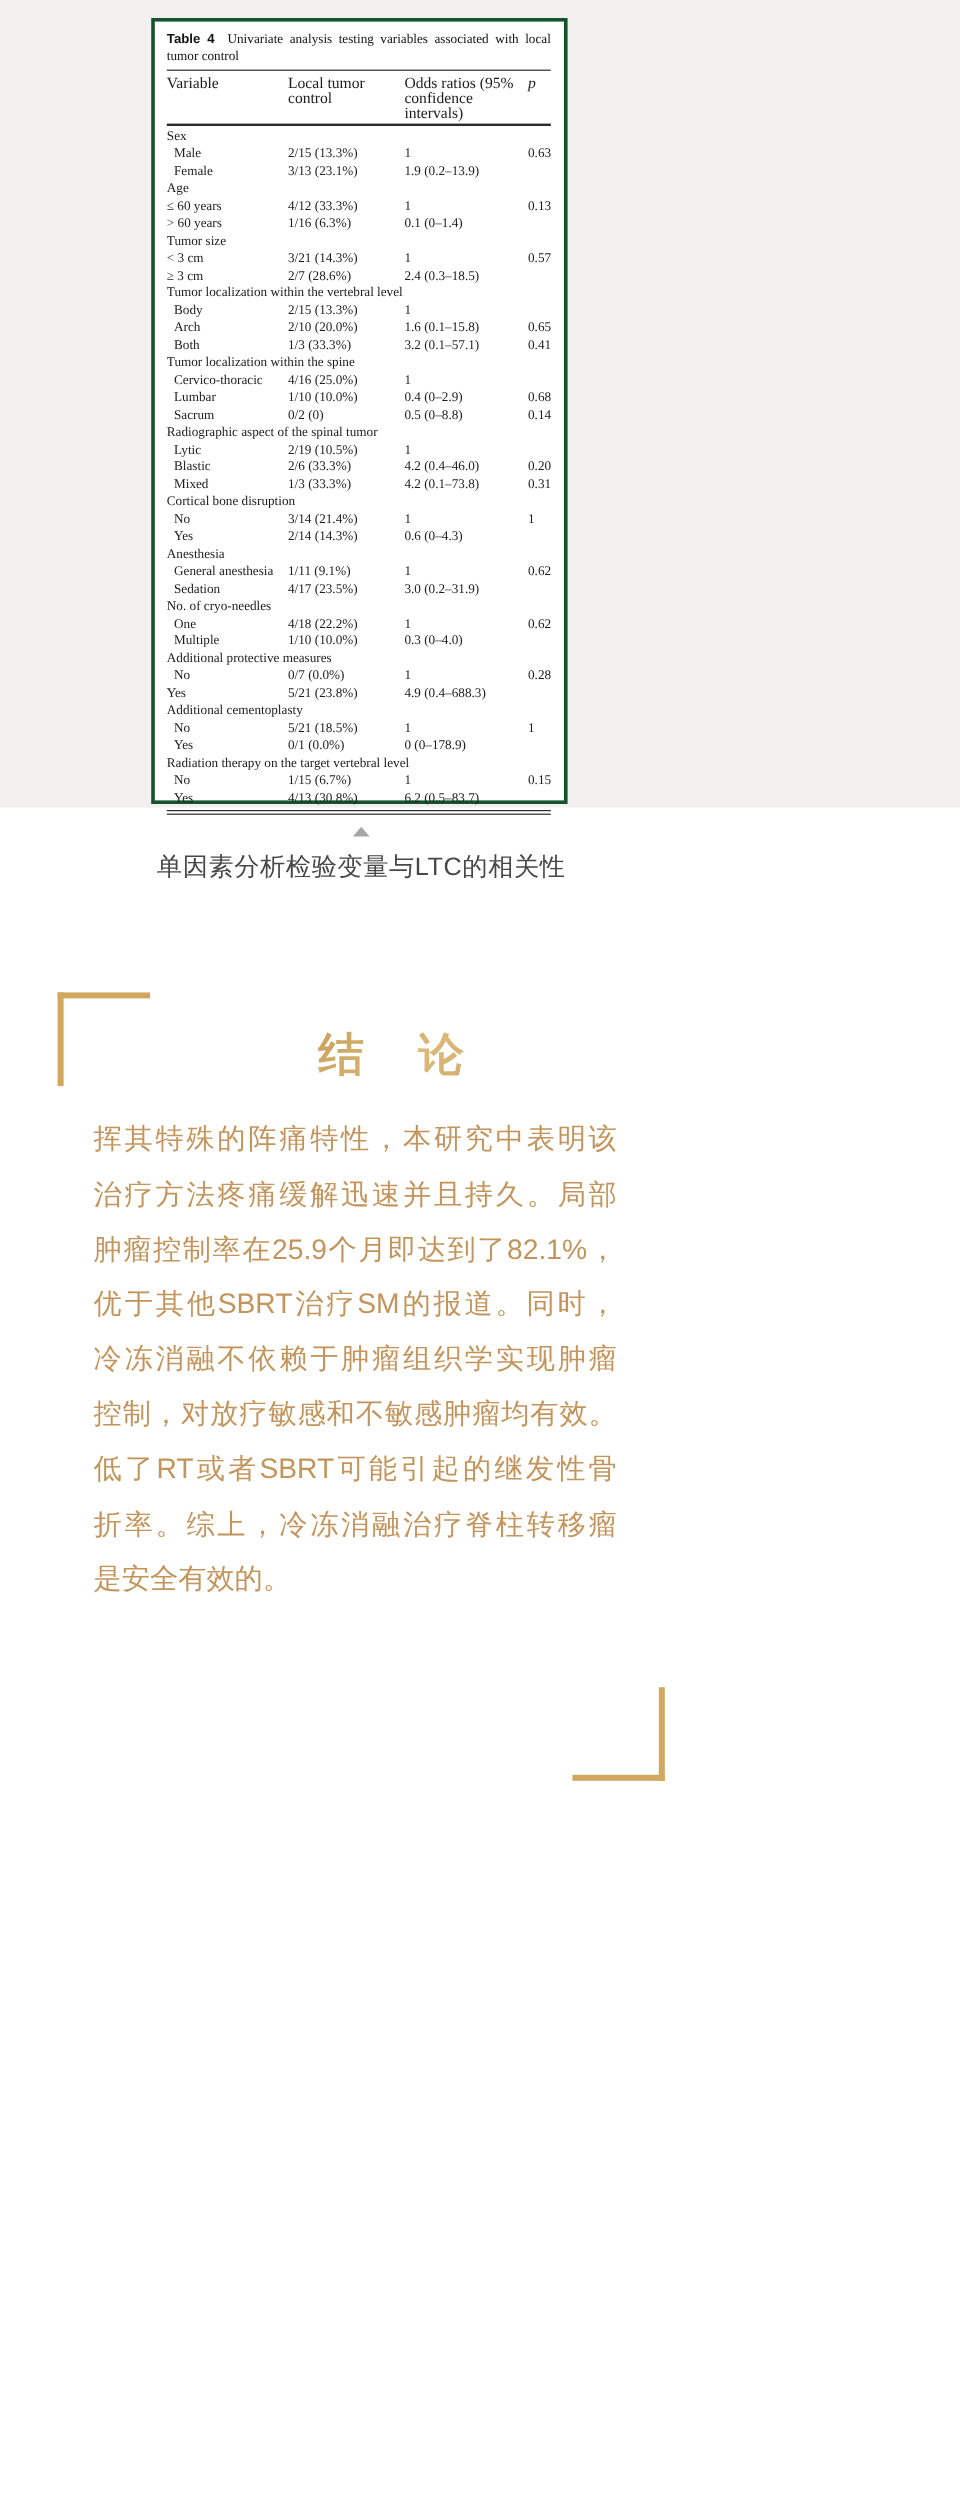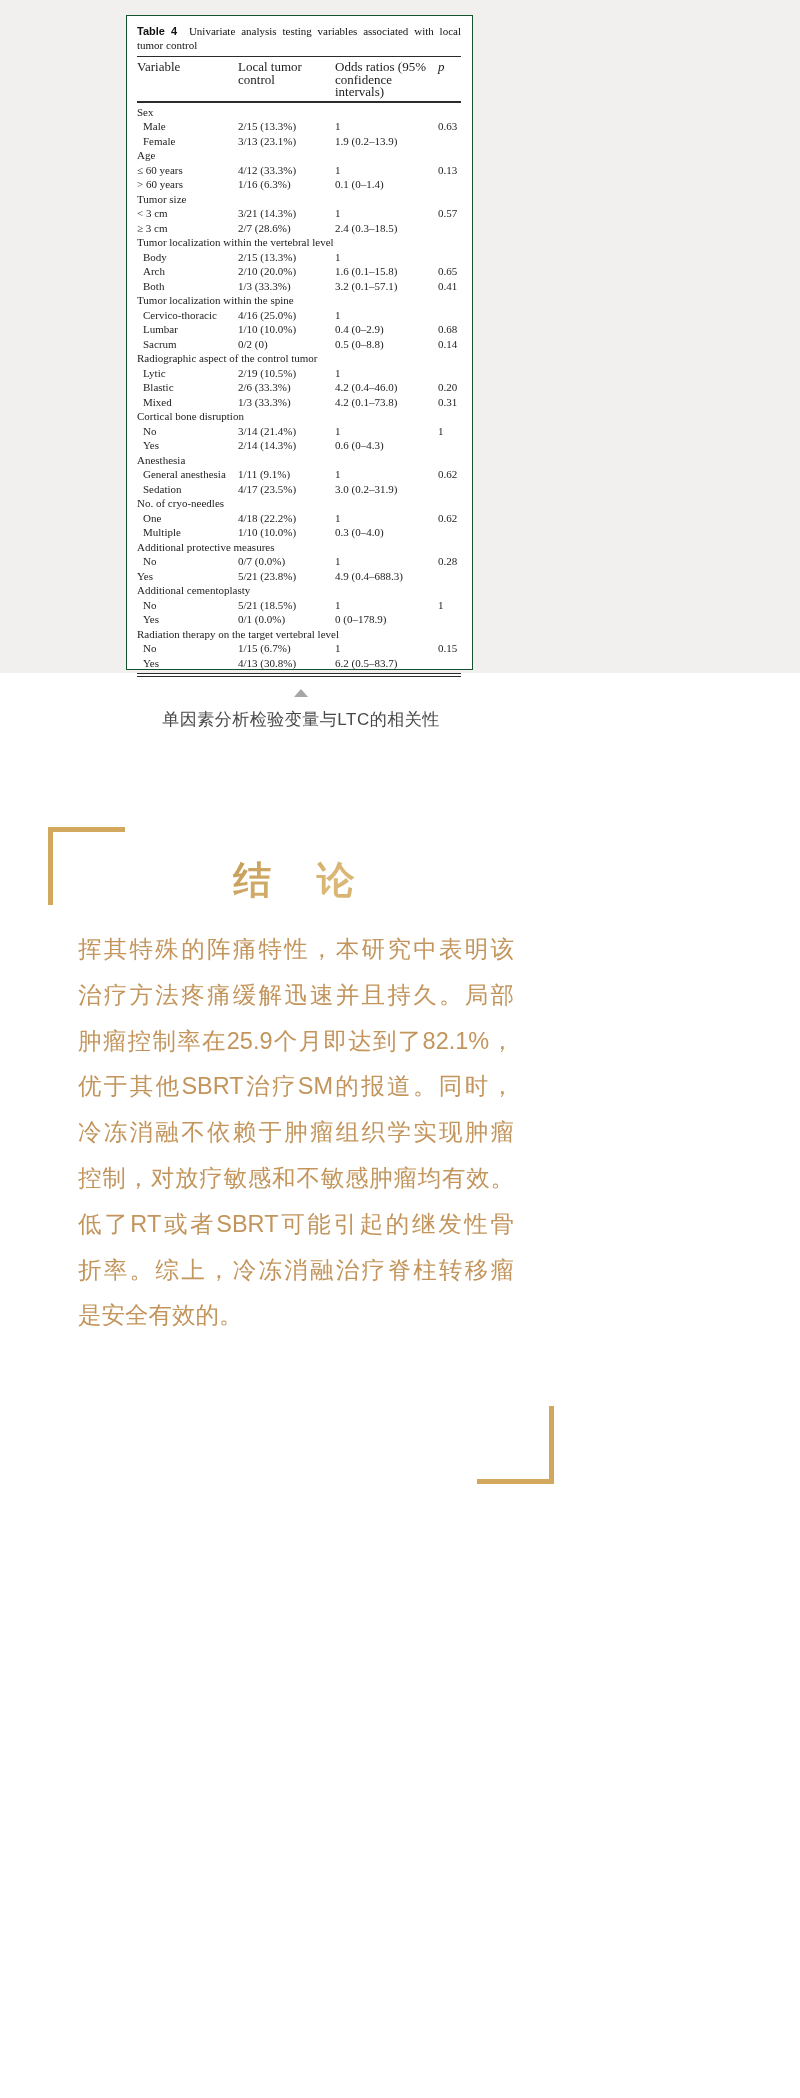--- a/index.html
+++ b/index.html
@@ -2,21 +2,21 @@
 <html><head>
 <meta charset="utf-8">
 <style>
   html,body{margin:0;padding:0;}
   body{width:800px;height:2098px;position:relative;background:#ffffff;font-family:"Liberation Sans",sans-serif;}
   .page{position:absolute;inset:0;overflow:hidden;}
   .gray-band{position:absolute;left:0;top:0;width:800px;height:673px;background:#f1f0ee;}
 
   
   .table-card{position:absolute;left:126px;top:15px;width:347px;height:655px;background:#ffffff;
-    border:1px solid #14532d;box-sizing:border-box;padding:9px 11px 0 10px;
+    border:3px solid #14532d;box-sizing:border-box;padding:9px 11px 0 10px;
     font-family:"Liberation Serif",serif;color:#1c1c1c;}
   .tbl-title{margin:0;font-size:11px;line-height:13.5px;text-align:justify;color:#111;}
   .tbl-title .tlabel{font-family:"Liberation Sans",sans-serif;font-weight:bold;}
   .rule1{height:0;border-top:1.4px solid #2b2b2b;margin-top:4px;}
   .thead{position:relative;display:grid;grid-template-columns:101px 97px 103px 1fr;
     font-size:13px;line-height:12.5px;padding:4px 0 2px 0;min-height:26px;}
   .thead .hc{display:block;}
   .thead .hp{font-style:italic;}
   .rule2{height:0;border-top:2px solid #2b2b2b;}
   .tbody{margin-top:2px;}
@@ -24,34 +24,34 @@
     font-size:11px;line-height:14.5px;white-space:nowrap;}
   .trow .cat{grid-column:1 / -1;}
   .trow .ind{padding-left:6px;}
   .rule-bottom{height:0;border-top:1.2px solid #2b2b2b;margin-top:3px;}
   .rule-bottom2{height:0;border-top:1.2px solid #2b2b2b;margin-top:2px;}
 
   
   .triangle{position:absolute;left:294px;top:689px;width:0;height:0;
     border-left:7px solid transparent;border-right:7px solid transparent;border-bottom:8px solid #a6a6a6;}
   .caption{position:absolute;left:0;top:708px;width:602px;text-align:center;
-    font-size:17px;letter-spacing:0.5px;color:#484848;}
+    font-size:21px;letter-spacing:0.5px;color:#484848;}
 
   
   .bracket-bar{position:absolute;background:#d2a85e;}
   .tl-h{left:48px;top:827px;width:77px;height:5px;}
   .tl-v{left:48px;top:827px;width:5px;height:78px;}
   .br-h{left:477px;top:1479px;width:77px;height:5px;}
   .br-v{left:549px;top:1406px;width:5px;height:78px;}
 
   .c-title{position:absolute;left:0;top:856px;width:606px;margin:0;text-align:center;
     font-family:"Liberation Serif",serif;font-weight:bold;font-size:38px;line-height:48px;
     letter-spacing:18px;margin-right:-18px;
     background:linear-gradient(135deg,#a57a2e 10%,#dcb877 55%,#b68a3e 95%);
-    -webkit-background-clip:text;background-clip:text;color:transparent;}
+    -webkit-background-clip:text;background-clip:text;color:transparent;padding-left:32px;}
   .c-body{position:absolute;left:78px;top:927px;width:436px;
     font-size:23.5px;line-height:45.8px;color:#c3955c;font-weight:400;}
   .cl{text-align:justify;text-align-last:justify;height:45.8px;overflow:hidden;}
   .cl.last{text-align-last:left;}
 </style>
 </head>
 <body>
 
 <div class="page">
   <div class="gray-band"></div>
@@ -148,21 +148,21 @@
           <span>0.4 (0–2.9)</span>
           <span>0.68</span>
         </div>
         <div class="trow">
           <span class="ind">Sacrum</span>
           <span>0/2 (0)</span>
           <span>0.5 (0–8.8)</span>
           <span>0.14</span>
         </div>
         <div class="trow">
-          <span class="cat">Radiographic aspect of the control tumor</span>
+          <span class="cat">Radiographic aspect of the spinal tumor</span>
         </div>
         <div class="trow">
           <span class="ind">Lytic</span>
           <span>2/19 (10.5%)</span>
           <span>1</span>
           <span></span>
         </div>
         <div class="trow">
           <span class="ind">Blastic</span>
           <span>2/6 (33.3%)</span>

